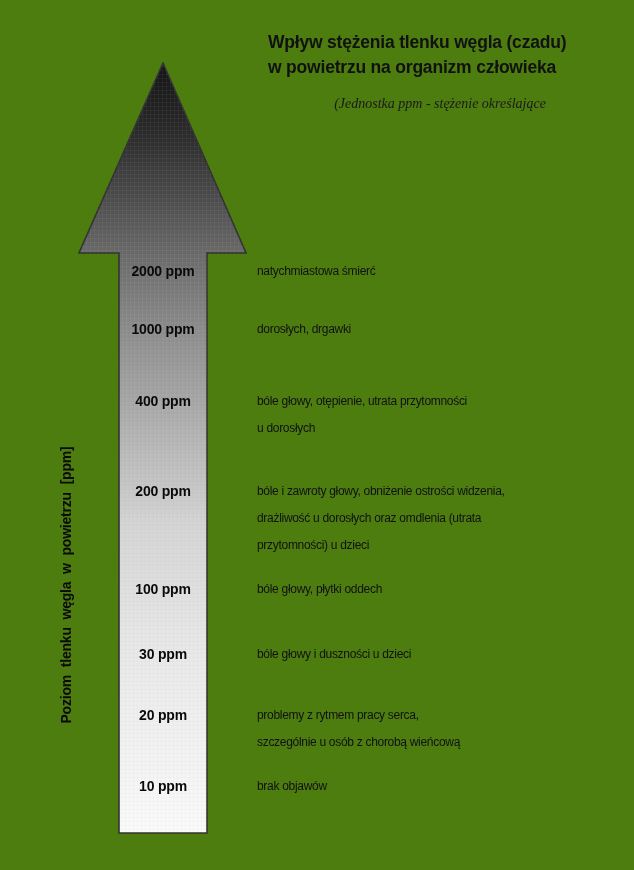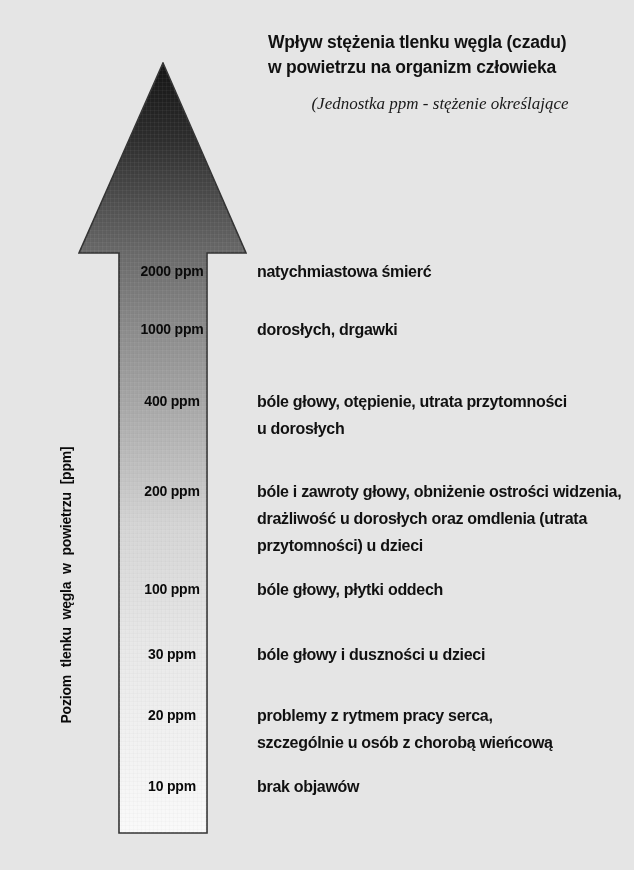--- a/index.html
+++ b/index.html
@@ -1,20 +1,20 @@
 <!DOCTYPE html>
 <html><head>
 <meta charset="utf-8">
 <style>
   html, body { margin: 0; padding: 0; background: #ffffff; }
   .page {
     position: relative;
     width: 634px;
     height: 870px;
-    background: #e5e5e5;
+    background: #4d7c0f;
     overflow: hidden;
     font-family: "Liberation Sans", sans-serif;
     color: #0d0d0d;
   }
   .arrow-svg {
     position: absolute;
     left: 78px;
     top: 62px;
     width: 169px;
     height: 772px;
@@ -31,46 +31,46 @@
     color: #111111;
   }
   .subtitle-block {
     position: absolute;
     left: 250px;
     top: 90px;
     width: 380px;
     text-align: center;
     font-family: "Liberation Serif", serif;
     font-style: italic;
-    font-size: 17px;
+    font-size: 14px;
     line-height: 27px;
     color: #1a1a1a;
   }
   .level-row {
     position: absolute;
     left: 0;
     width: 634px;
   }
   .ppm-label {
     position: absolute;
-    left: 128px;
+    left: 119px;
     width: 88px;
     text-align: center;
     font-weight: bold;
     font-size: 14px;
     line-height: 27px;
     letter-spacing: -0.2px;
     color: #0a0a0a;
   }
   .level-desc {
     position: absolute;
     left: 257px;
     width: 372px;
-    font-weight: bold;
-    font-size: 16px;
+    font-weight: normal;
+    font-size: 12px;
     line-height: 27px;
     letter-spacing: -0.3px;
     white-space: pre-line;
     color: #111111;
   }
   .y-axis-label {
     position: absolute;
     left: -102px;
     top: 575px;
     width: 340px;

